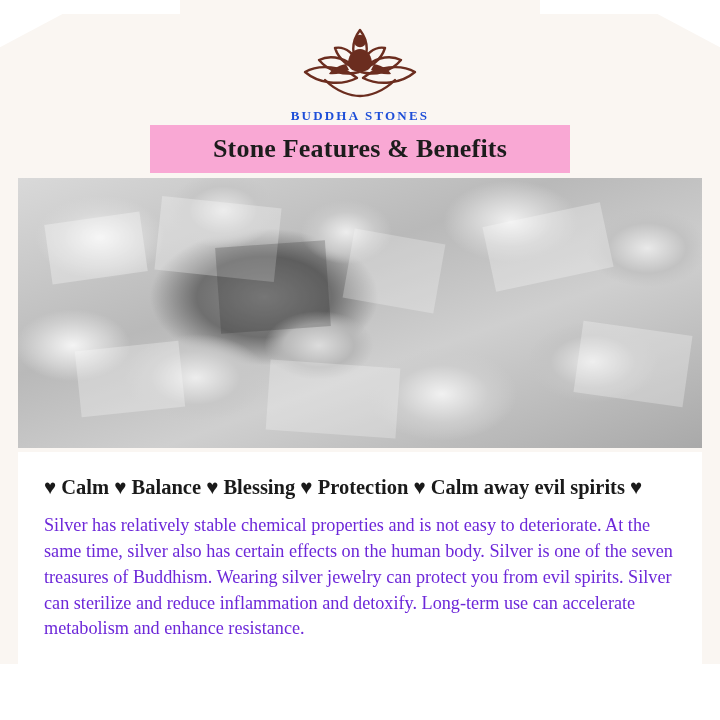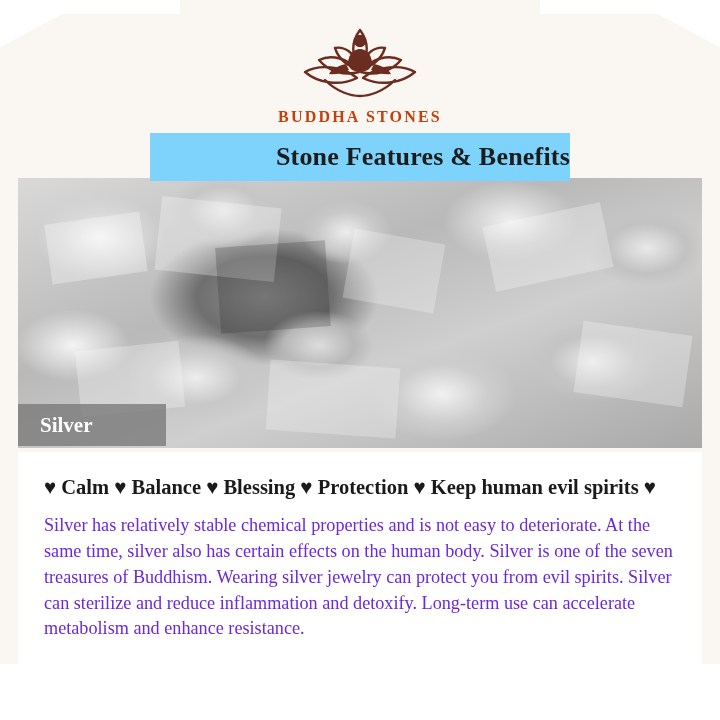--- a/index.html
+++ b/index.html
@@ -88,38 +88,38 @@
     right: 0;
     text-align: center;
     z-index: 5;
   }
   .brand svg {
     display: block;
     margin: 0 auto;
   }
   .brand-name {
     margin-top: 6px;
-    font-size: 16px;
+    font-size: 13px;
     font-weight: bold;
     letter-spacing: 2.2px;
-    color: #c2410c;
+    color: #1d4ed8;
     font-family: "Liberation Serif", serif;
   }
 
   
   .title-bar {
     position: absolute;
-    top: 133px;
+    top: 125px;
     left: 150px;
     width: 420px;
     height: 48px;
-    background: #7dd3fc;
+    background: #f9a8d4;
     display: flex;
     align-items: center;
-    justify-content: flex-end;
+    justify-content: center;
     z-index: 6;
   }
   .title-text {
     font-family: "Liberation Serif", serif;
     font-weight: bold;
     font-size: 26px;
     color: #1c1c1c;
     letter-spacing: 0.2px;
   }
 
@@ -271,26 +271,23 @@
     <div class="facet" style="left:30px; top:40px; width:96px; height:60px; transform:rotate(-8deg); opacity:.55;"></div>
     <div class="facet" style="left:140px; top:24px; width:120px; height:74px; transform:rotate(6deg); opacity:.5;"></div>
     <div class="shadow" style="left:200px; top:66px; width:110px; height:86px; transform:rotate(-4deg); opacity:.5;"></div>
     <div class="facet" style="left:330px; top:58px; width:92px; height:70px; transform:rotate(10deg); opacity:.45;"></div>
     <div class="facet" style="left:470px; top:36px; width:120px; height:66px; transform:rotate(-12deg); opacity:.5;"></div>
     <div class="facet" style="left:560px; top:150px; width:110px; height:72px; transform:rotate(8deg); opacity:.5;"></div>
     <div class="facet" style="left:60px; top:168px; width:104px; height:66px; transform:rotate(-6deg); opacity:.5;"></div>
     <div class="facet" style="left:250px; top:186px; width:130px; height:70px; transform:rotate(4deg); opacity:.45;"></div>
   </div>
 
-  <div class="stone-label">
-    <span class="stone-label-text">Silver</span>
-  </div>
 
   <div class="content">
-    <div class="keywords">♥ Calm ♥ Balance ♥ Blessing ♥ Protection ♥ Keep human evil spirits ♥</div>
+    <div class="keywords">♥ Calm ♥ Balance ♥ Blessing ♥ Protection ♥ Calm away evil spirits ♥</div>
     <div class="body-text">Silver has relatively stable chemical properties and is not easy to deteriorate. At the same time, silver also has certain effects on the human body. Silver is one of the seven treasures of Buddhism. Wearing silver jewelry can protect you from evil spirits. Silver can sterilize and reduce inflammation and detoxify. Long-term use can accelerate metabolism and enhance resistance.</div>
   </div>
 
   <div class="bottom-strip"></div>
 
   <div class="corner-band band-top-left"></div>
   <div class="corner-band band-top-right"></div>
   <div class="corner-band band-bottom-left"></div>
   <div class="corner-band band-bottom-right"></div>
   <div class="diag diag-tl"></div>

